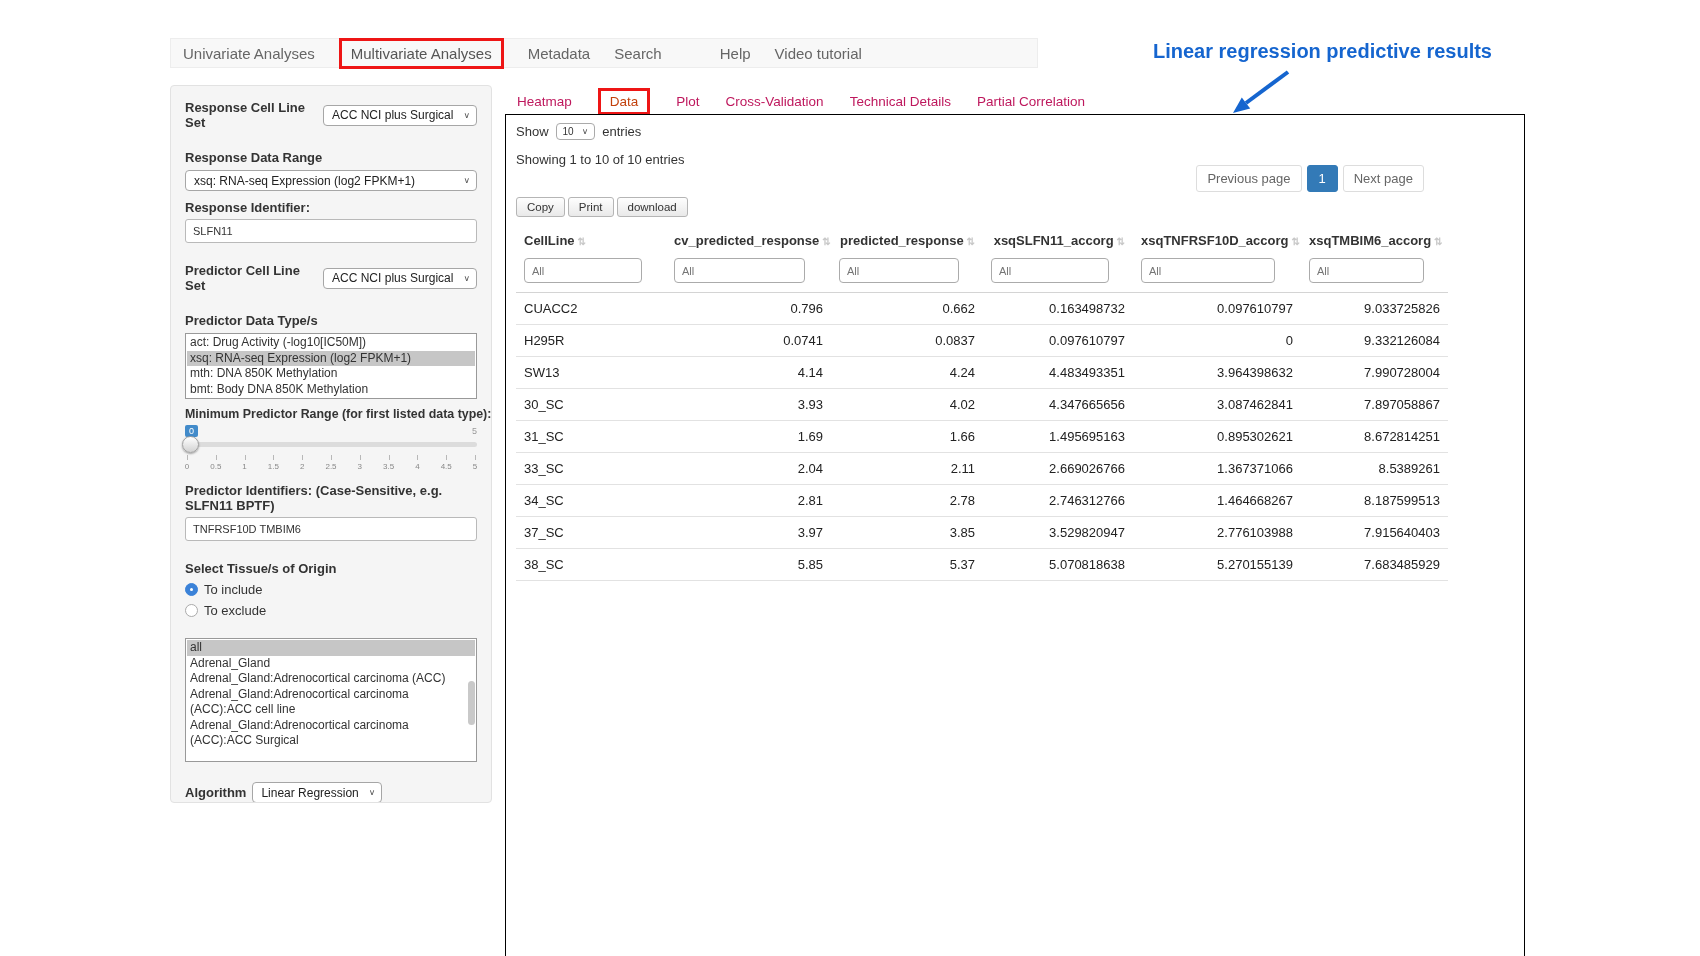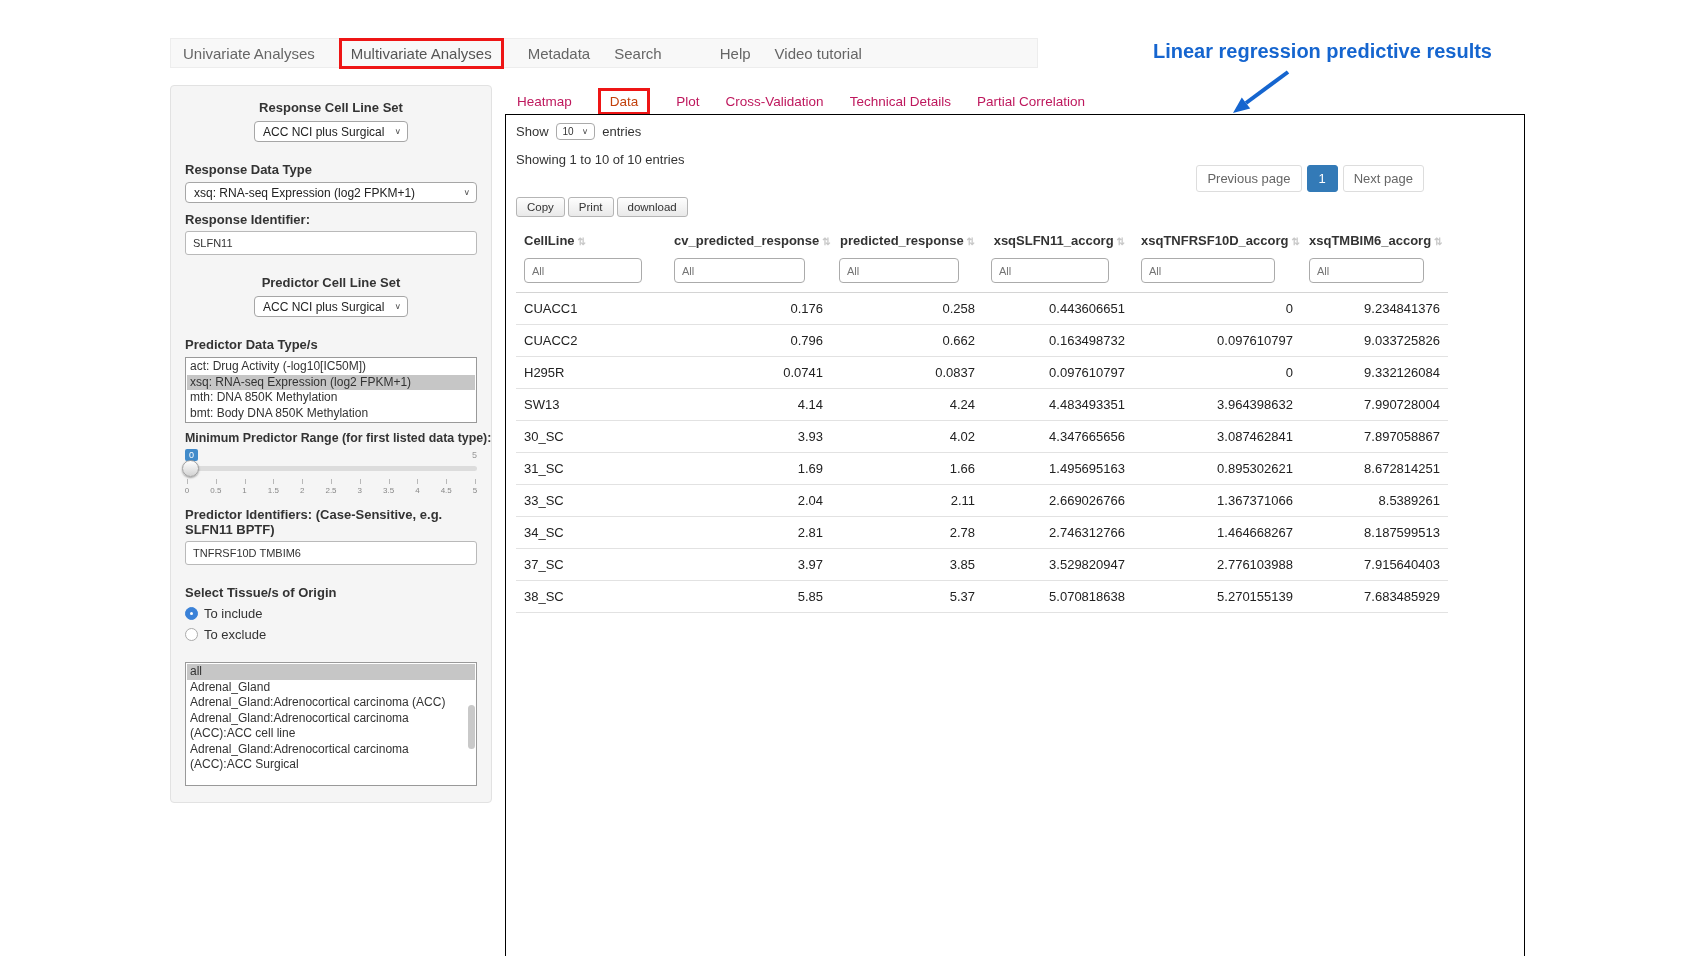--- a/index.html
+++ b/index.html
@@ -28,21 +28,21 @@
   .annotation-arrow { position:absolute; left:1222px; top:66px; }
 
   
   .sidebar {
     position:absolute; left:170px; top:85px; width:322px; height:718px;
     background:#f5f5f5; border:1px solid #e2e2e2; border-radius:4px;
     padding:14px; font-size:13px; overflow:hidden;
   }
   .lbl { font-weight:bold; font-size:13px; color:#333; }
   .lbl.nowrap { white-space:nowrap; font-size:12.4px; }
-  .inline-row { display:flex; align-items:center; gap:6px;flex-direction:column; }
+  .inline-row { display:flex; align-items:center; gap:6px; }
 
   .fake-select {
     display:inline-flex; align-items:center; justify-content:space-between;
     background:#fff; border:1px solid #a6a6a6; border-radius:4px;
     padding:2px 6px 2px 8px; font-size:12px; color:#222; gap:10px;
     min-height:21px; cursor:pointer; white-space:nowrap;
   }
   .fake-select.block { width:100%; margin-top:5px; }
   .caret { font-size:9px; color:#555; line-height:1; transform:scaleY(0.9); }
 
@@ -148,21 +148,21 @@
 
   <div class="g inline-row">
     <span class="lbl">Response Cell Line Set</span>
     <span class="fake-select">
       <span>ACC NCI plus Surgical</span>
       <span class="caret">∨</span>
     </span>
   </div>
 
   <div class="g">
-    <div class="lbl">Response Data Type</div>
+    <div class="lbl">Response Data Range</div>
     <span class="fake-select block">
       <span>xsq: RNA-seq Expression (log2 FPKM+1)</span>
       <span class="caret">∨</span>
     </span>
     <div class="lbl" style="margin-top:9px;">Response Identifier:</div>
     <input class="text-input" type="text" value="SLFN11" style="">
   </div>
 
   <div class="g inline-row">
     <span class="lbl">Predictor Cell Line Set</span>
@@ -312,28 +312,20 @@
         <td><input class="filter-input" type="text" placeholder="All" style=""></td>
         <td><input class="filter-input" type="text" placeholder="All" style=""></td>
         <td><input class="filter-input" type="text" placeholder="All" style=""></td>
         <td><input class="filter-input" type="text" placeholder="All" style=""></td>
         <td><input class="filter-input" type="text" placeholder="All" style=""></td>
         <td><input class="filter-input" type="text" placeholder="All" style=""></td>
       </tr>
     </thead>
     <tbody class="rows">
       <tr>
-        <td class="first">CUACC1</td>
-        <td>0.176</td>
-        <td>0.258</td>
-        <td>0.443606651</td>
-        <td>0</td>
-        <td>9.234841376</td>
-      </tr>
-      <tr>
         <td class="first">CUACC2</td>
         <td>0.796</td>
         <td>0.662</td>
         <td>0.163498732</td>
         <td>0.097610797</td>
         <td>9.033725826</td>
       </tr>
       <tr>
         <td class="first">H295R</td>
         <td>0.0741</td>

